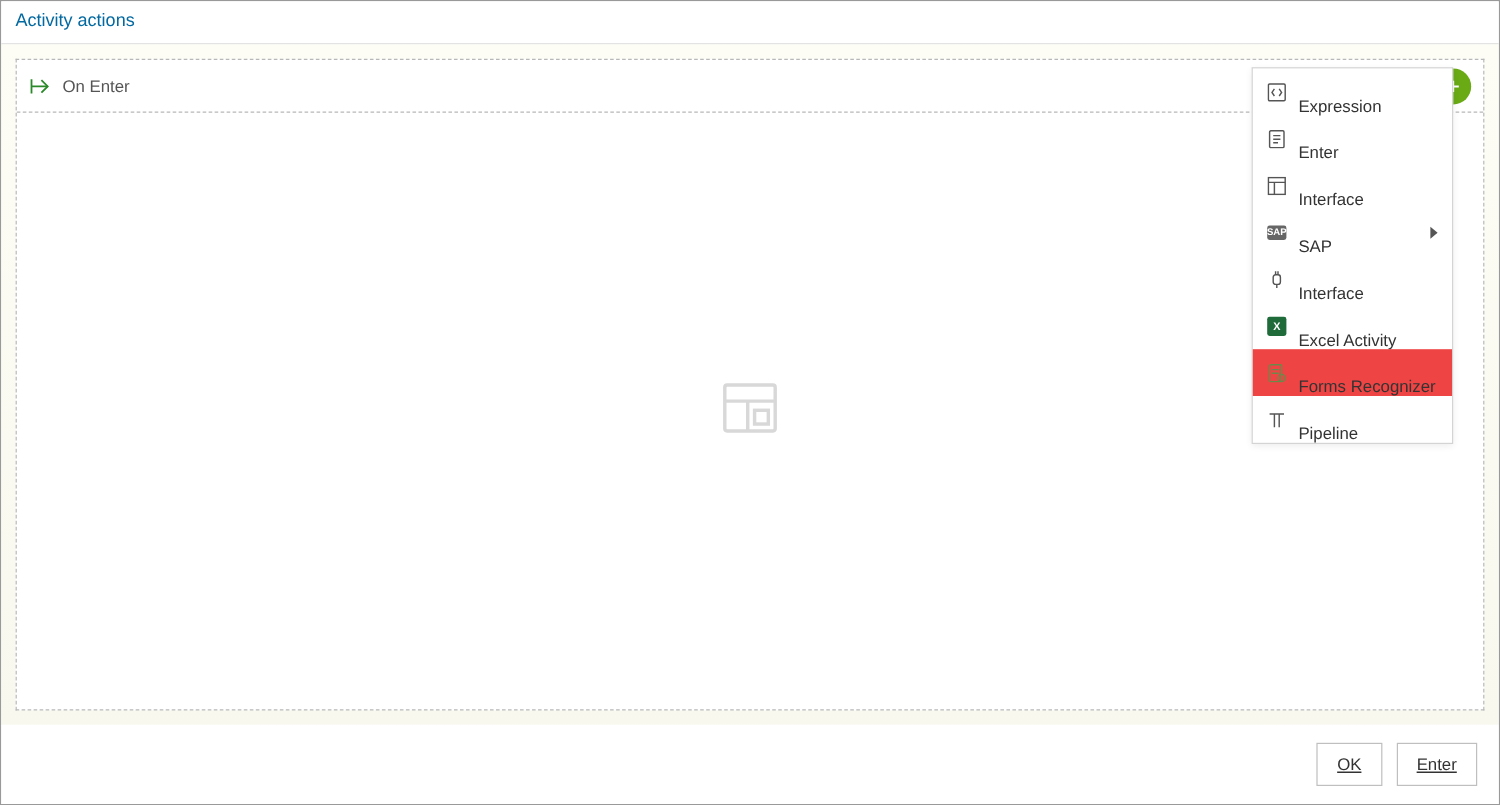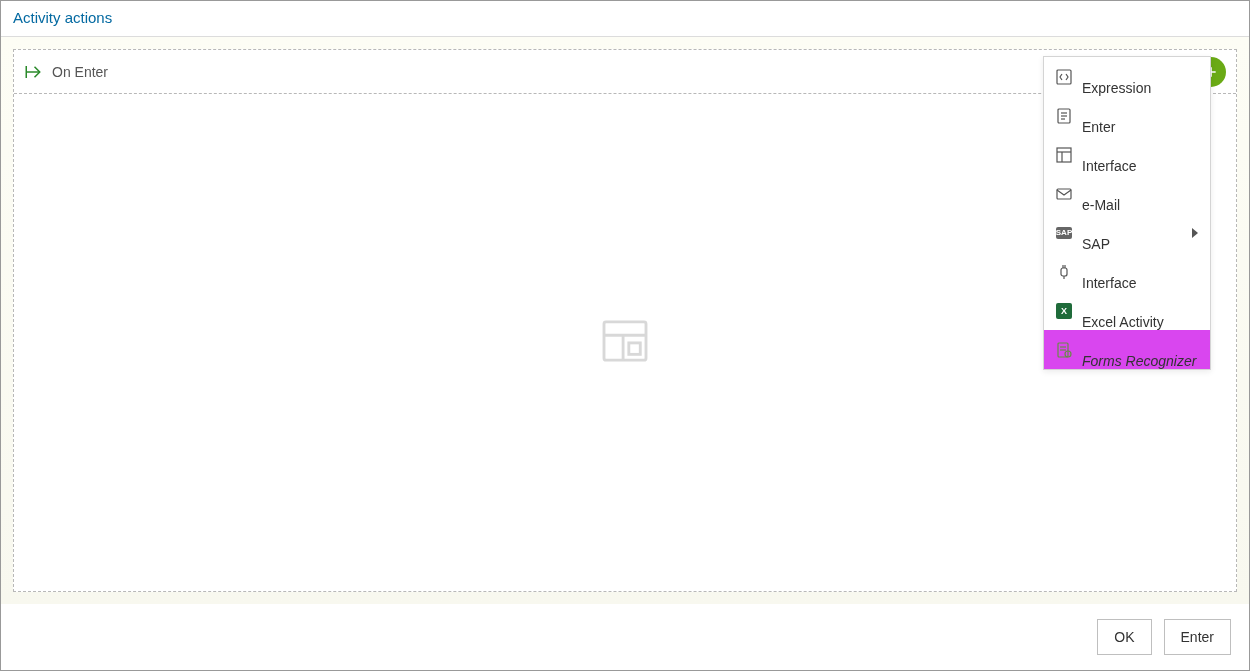--- a/index.html
+++ b/index.html
@@ -83,20 +83,21 @@
       bottom: 0;
       left: 0;
       right: 0;
       height: 66px;
       display: flex;
       align-items: center;
       justify-content: flex-end;
       gap: 12px;
       padding: 0 18px;
       background: #fff;
+      text-decoration: underline;
     }
     .btn {
       min-width: 54px;
       height: 36px;
       padding: 0 16px;
       border: 1px solid #bfbfbf;
       background: #fff;
       font-size: 14px;
       color: #333;
       cursor: pointer;
@@ -121,22 +122,21 @@
       display: flex;
       align-items: center;
       padding: 0 12px;
       gap: 10px;
       font-size: 14px;
       color: #333;
       cursor: pointer;
       position: relative;
     }
     .menu-item.hover {
-      background: #d946ef;
-      font-style: italic;
+      background: #ef4444;
     }
     .menu-item .mi-icon {
       width: 16px;
       height: 16px;
       display: flex;
       align-items: center;
       justify-content: center;
       color: #555;
       flex-shrink: 0;
     }
@@ -231,29 +231,20 @@
     <span class="mi-icon">
       <svg viewBox="0 0 16 16" fill="none" stroke="#555" stroke-width="1.2">
         <rect x="1" y="1" width="14" height="14"></rect>
         <line x1="1" y1="5" x2="15" y2="5"></line>
           <line x1="6" y1="5" x2="6" y2="15"></line>
       </svg>
     </span>
     <span class="mi-label">Interface</span>
   </div>
 
-  <div class="menu-item">
-    <span class="mi-icon">
-      <svg viewBox="0 0 16 16" fill="none" stroke="#555" stroke-width="1.2">
-        <rect x="1" y="3" width="14" height="10" rx="1"></rect>
-        <path d="M1 4 L8 9 L15 4"></path>
-      </svg>
-    </span>
-    <span class="mi-label">e-Mail</span>
-  </div>
 
   <div class="menu-item">
     <span class="mi-icon">
       <span class="sap-badge">SAP</span>
     </span>
     <span class="mi-label">SAP</span>
     <span class="submenu-arrow"></span>
   </div>
 
   <div class="menu-item">
@@ -280,19 +271,29 @@
       <svg viewBox="0 0 16 16" fill="none" stroke="#6a8a4a" stroke-width="1.2">
         <rect x="2" y="1" width="10" height="14" rx="1"></rect>
         <line x1="4" y1="5" x2="10" y2="5"></line>
           <line x1="4" y1="8" x2="10" y2="8"></line>
         <circle cx="12" cy="12" r="3"></circle>
       </svg>
     </span>
     <span class="mi-label">Forms Recognizer</span>
   </div>
 
+  <div class="menu-item">
+    <span class="mi-icon">
+      <svg viewBox="0 0 16 16" fill="none" stroke="#555" stroke-width="1.2">
+        <line x1="2" y1="3" x2="14" y2="3"></line>
+        <line x1="6" y1="3" x2="6" y2="14"></line>
+          <line x1="10" y1="3" x2="10" y2="14"></line>
+      </svg>
+    </span>
+    <span class="mi-label">Pipeline</span>
+  </div>
 
 </div>
 
 <div class="footer">
   <button class="btn">OK</button>
   <button class="btn">Enter</button>
 </div>
 
 </body></html>

